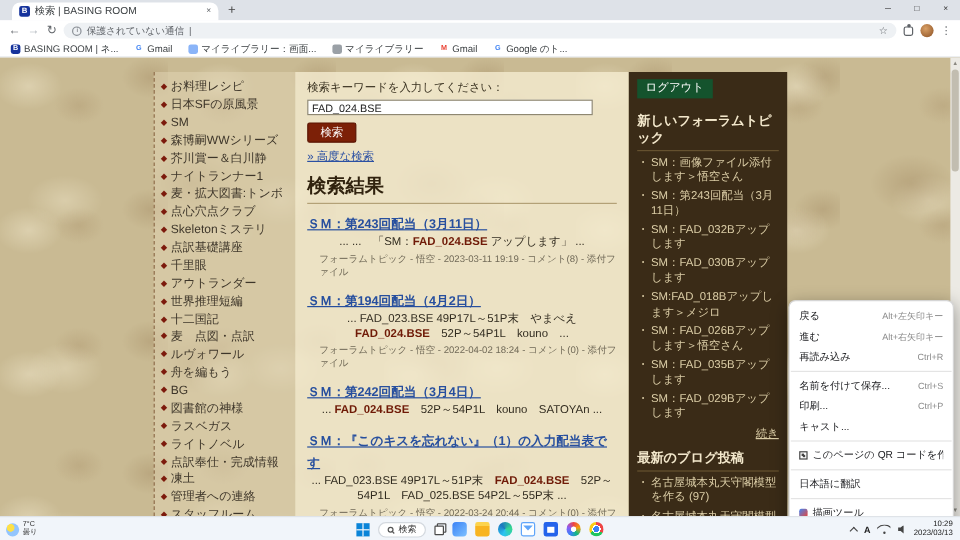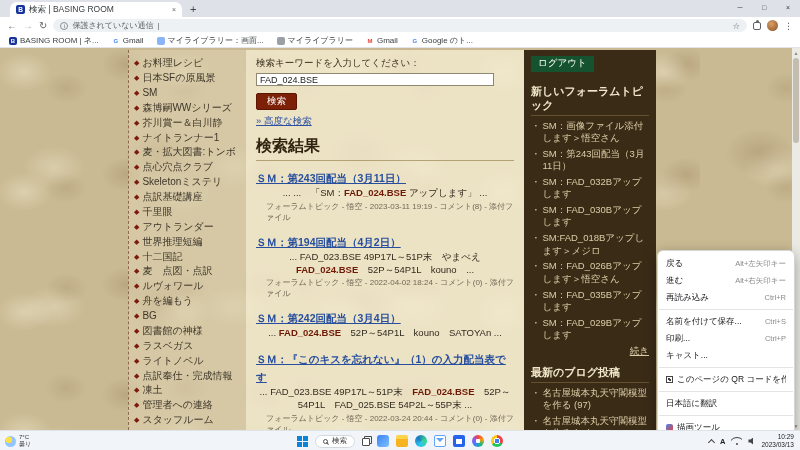--- a/index.html
+++ b/index.html
@@ -43,21 +43,21 @@
   
   .viewport { position:absolute; top:48px; left:0; right:0; bottom:20px; overflow:hidden;
     background-color:#c9ba93;
     background-image:
       radial-gradient(ellipse 40px 28px at 15% 20%, rgba(255,248,225,.35), transparent 70%),
       radial-gradient(ellipse 50px 35px at 80% 70%, rgba(140,110,70,.28), transparent 70%),
       radial-gradient(ellipse 30px 22px at 55% 40%, rgba(150,120,80,.22), transparent 70%),
       radial-gradient(ellipse 45px 30px at 30% 85%, rgba(255,248,225,.3), transparent 70%),
       radial-gradient(ellipse 35px 25px at 90% 15%, rgba(140,110,70,.25), transparent 70%);
     background-size:160px 120px, 200px 150px, 120px 100px, 180px 140px, 140px 110px; }
-  .site { position:absolute; left:128px; top:2px; bottom:0; width:528px; display:flex; }
+  .site { position:absolute; left:128px; top:12px; bottom:0; width:528px; display:flex; }
   .menu { width:118px; background:rgba(224,212,178,.55); border-left:1px dashed #8d6b48; padding:6px 3px 4px 5px; }
   .menu-item { display:flex; gap:3px; font-size:10px; color:#3e362a; line-height:1.25; padding:1.2px 0; }
   .diamond { color:#7c1a0c; font-size:7px; line-height:1.7; flex:none; }
   .main { flex:1; background:rgba(245,236,209,.8); padding:7px 10px 0; min-width:0; }
   .rsbar { width:132px; background:#3a2b17; color:#dccfa9; padding:6px 7px; font-size:9.5px; }
 
   .s-label { font-size:9.5px; color:#38301f; }
   .s-input { display:block; width:238px; height:13px; border:1px solid #8f8871; background:#fff; font-size:9px;
              padding:0 3px; margin:3px 0 4px; font-family:inherit; color:#222; }
   .s-btn { background:#7c2007; color:#fff; border:1px solid #5a1503; font-size:9.5px; padding:1px 10px;

